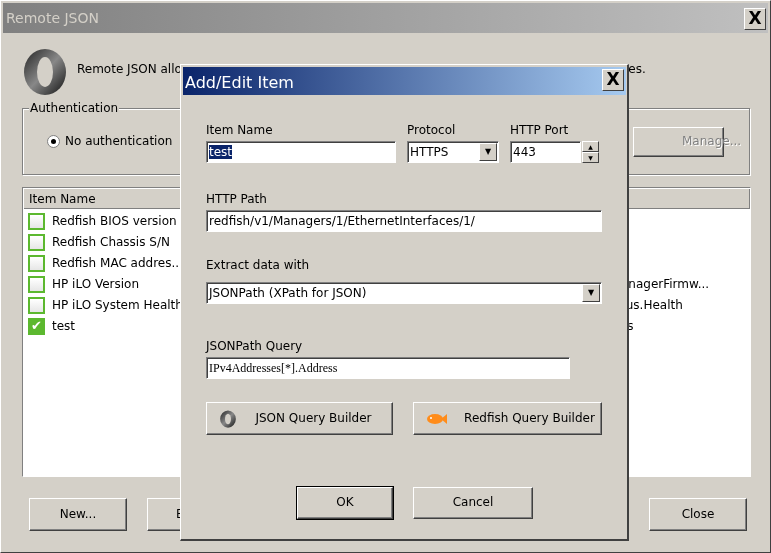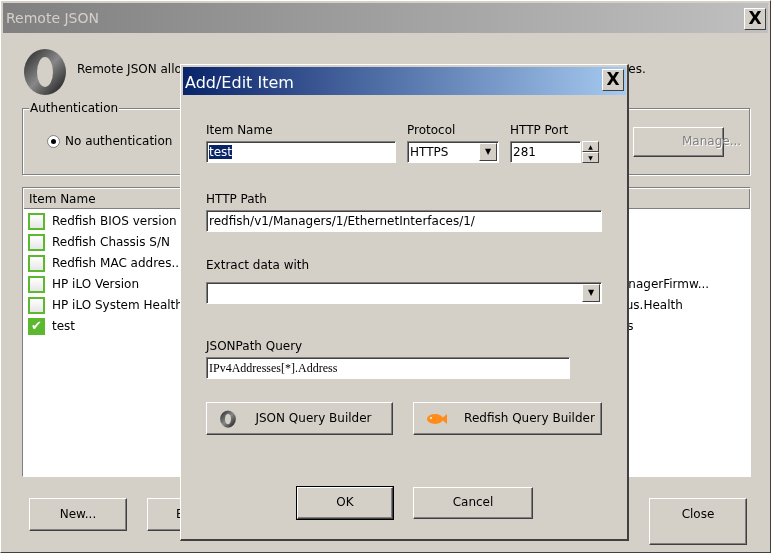--- a/index.html
+++ b/index.html
@@ -130,21 +130,21 @@
     </div>
     <div class="row" style="top:128px;">
       <span class="chk on"></span>
       <span class="row-name">test</span>
       <span class="row-path">ss</span>
     </div>
   </div>
 
   <div class="btn" style="left:28px;top:497px;width:98px;height:33px;line-height:30px;">New...</div>
   <div class="btn" style="left:146px;top:497px;width:98px;height:33px;line-height:30px;text-align:left;padding-left:28px;">E</div>
-  <div class="btn" style="left:648px;top:497px;width:98px;height:47px;line-height:30px;">Close</div>
+  <div class="btn" style="left:648px;top:497px;width:98px;height:33px;line-height:30px;">Close</div>
 </div>
 
 <div class="dlg">
   <div class="dlg-title">
     <span class="dlg-title-text">Add/Edit Item</span>
   </div>
   <div class="xbtn dlg-close">X</div>
 
   <span class="lbl" style="left:25px;top:58px;">Item Name</span>
   <div class="field" style="left:25px;top:76px;width:190px;">
@@ -152,32 +152,33 @@
   </div>
 
   <span class="lbl" style="left:226px;top:58px;">Protocol</span>
   <div class="field" style="left:226px;top:76px;width:92px;">
     <span>HTTPS</span>
     <span class="drop">▼</span>
   </div>
 
   <span class="lbl" style="left:329px;top:58px;">HTTP Port</span>
   <div class="field" style="left:329px;top:76px;width:71px;">
-    <span>281</span>
+    <span>443</span>
   </div>
   <span class="spin" style="left:401px;top:76px;">▲</span>
   <span class="spin" style="left:401px;top:87px;">▼</span>
 
   <span class="lbl" style="left:25px;top:127px;">HTTP Path</span>
   <div class="field" style="left:25px;top:145px;width:396px;">
     <span>redfish/v1/Managers/1/EthernetInterfaces/1/</span>
   </div>
 
   <span class="lbl" style="left:25px;top:193px;">Extract data with</span>
   <div class="field" style="left:25px;top:217px;width:396px;">
+    <span>JSONPath (XPath for JSON)</span>
     <span class="drop">▼</span>
   </div>
 
   <span class="lbl" style="left:25px;top:274px;">JSONPath Query</span>
   <div class="field" style="left:25px;top:292px;width:364px;font-family:Liberation Serif, serif;">
     <span>IPv4Addresses[*].Address</span>
   </div>
 
   <div class="btn" style="left:25px;top:337px;width:187px;height:33px;line-height:30px;padding-left:28px;">
     <svg style="position:absolute;left:12px;top:7px;width:18px;height:18px;" viewBox="0 0 48 48">

